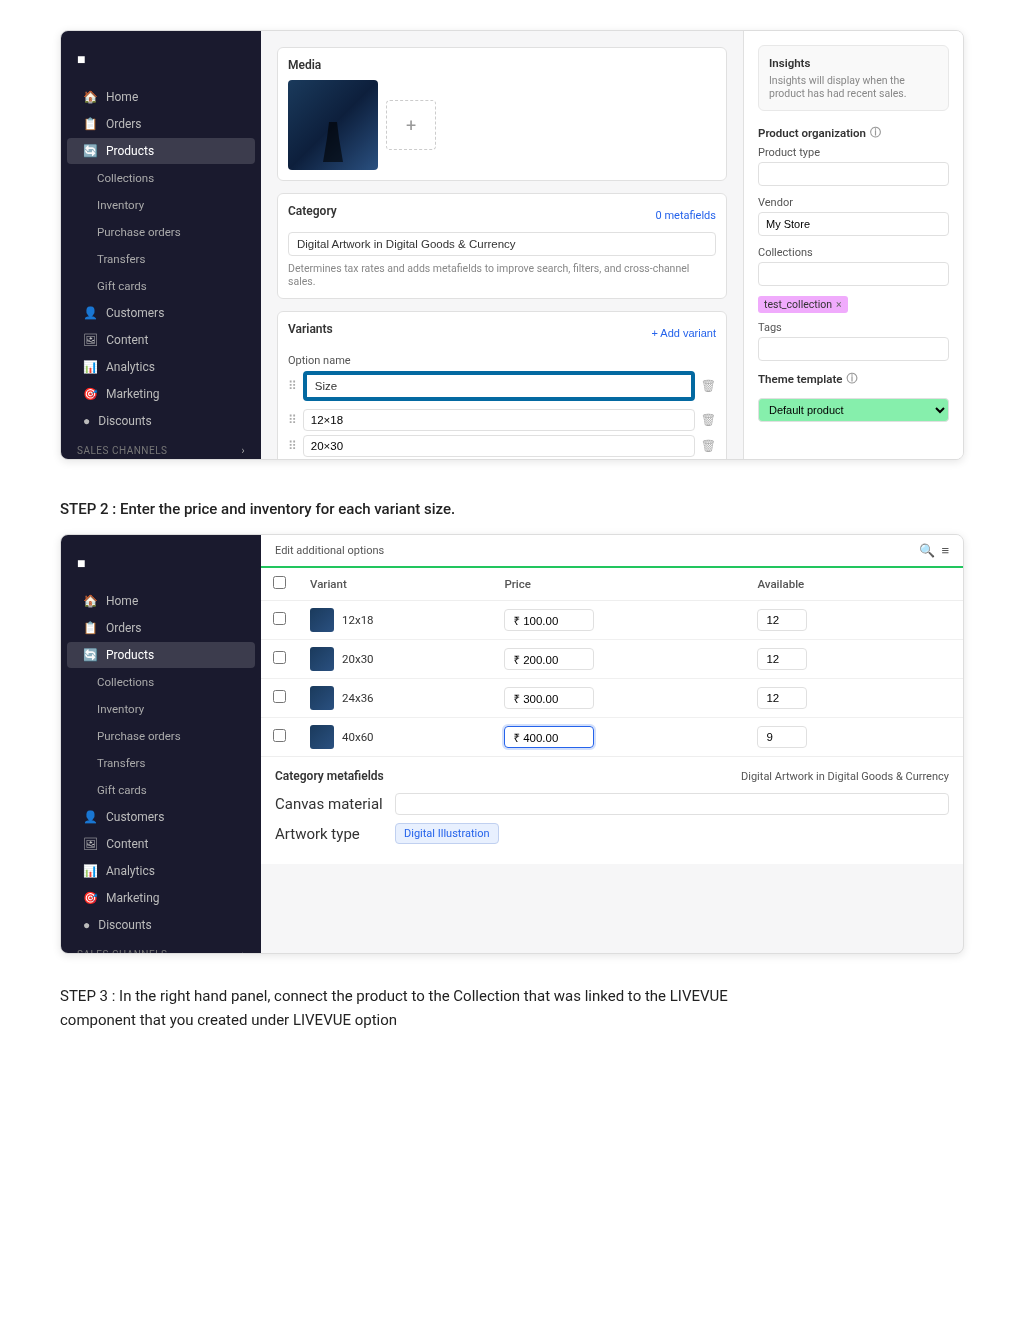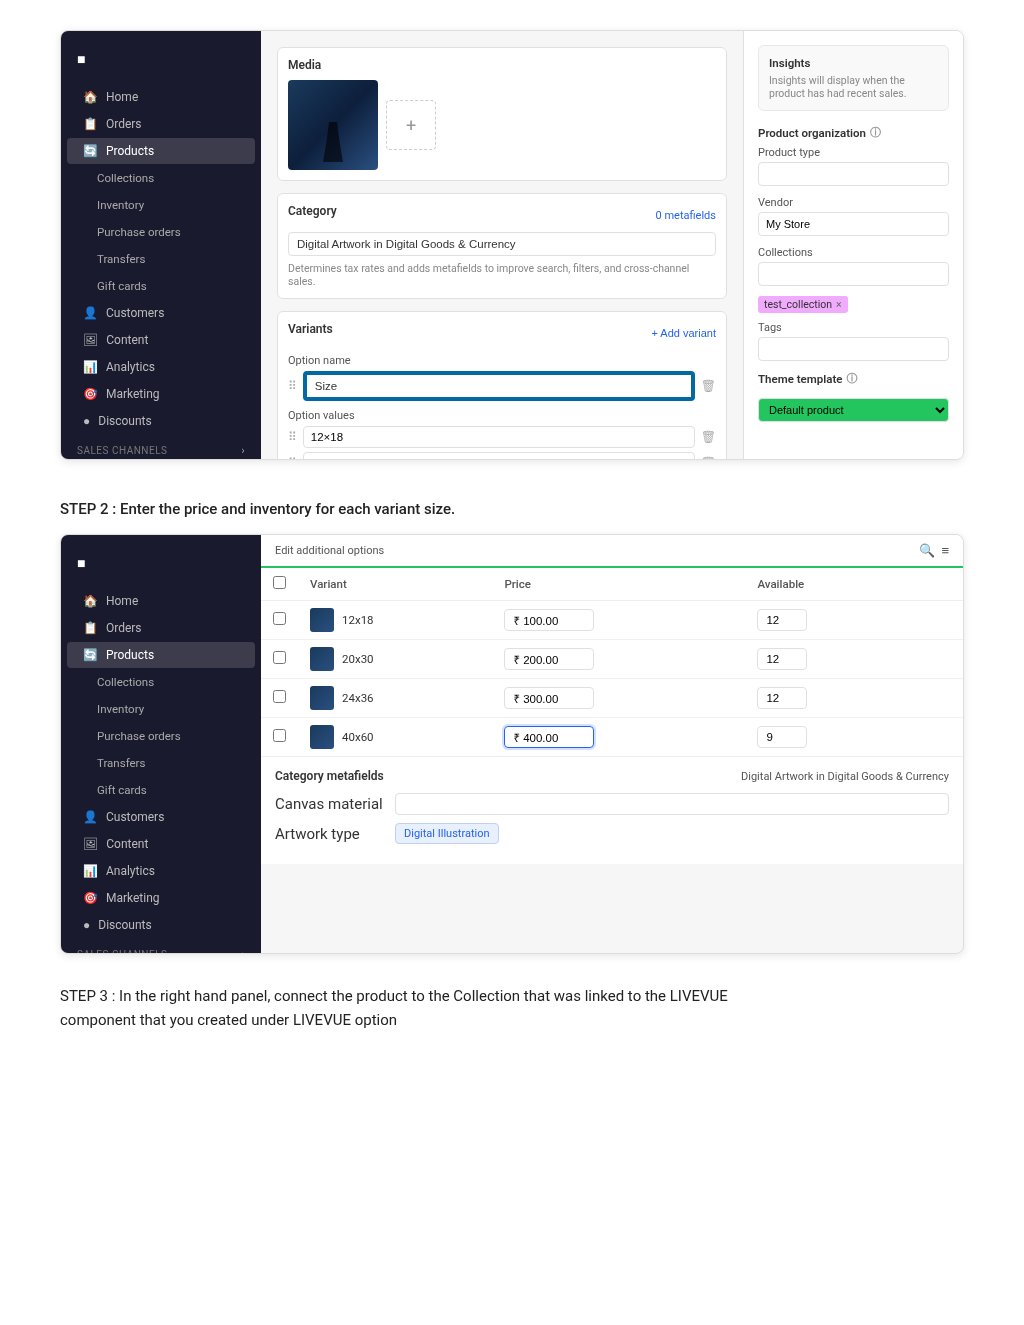--- a/index.html
+++ b/index.html
@@ -262,21 +262,21 @@
       align-items: center;
       margin-bottom: 6px;
     }
     .info-icon { color: #999; font-size: 11px; }
     .select-sm {
       border: 1px solid #e0e0e0;
       border-radius: 4px;
       padding: 4px 6px;
       font-size: 11px;
       width: 100%;
-      background: #22c55e;
+      background: #86efac;
     }
 
     
     .step-label {
       font-size: 15px;
       font-weight: 500;
       color: #222;
       margin-bottom: 16px;
     }
 
@@ -513,21 +513,20 @@
         <div class="variants-header">
           <span class="section-title">Variants</span>
           <button class="add-variant-btn">+ Add variant</button>
         </div>
         <div class="option-label">Option name</div>
         <div style="display:flex; align-items:center; gap:6px; margin-bottom:8px;">
           <span class="drag-handle">⠿</span>
           <input class="input-field" style="margin: 0px; flex: 1 1 0%;" value="Size">
           <span class="delete-icon">🗑</span>
         </div>
-        <div class="option-label">Option values</div>
         <div id="variant-values-container">
             <div class="variant-value-row">
       <span class="drag-handle">⠿</span>
       <input class="variant-value-input" value="12×18" style="">
       <span class="delete-icon">🗑</span>
     </div>
             <div class="variant-value-row">
       <span class="drag-handle">⠿</span>
       <input class="variant-value-input" value="20×30" style="">
       <span class="delete-icon">🗑</span>

